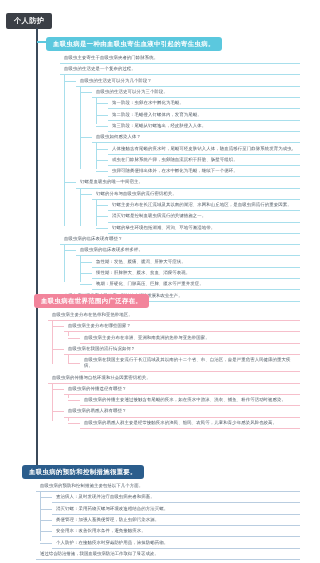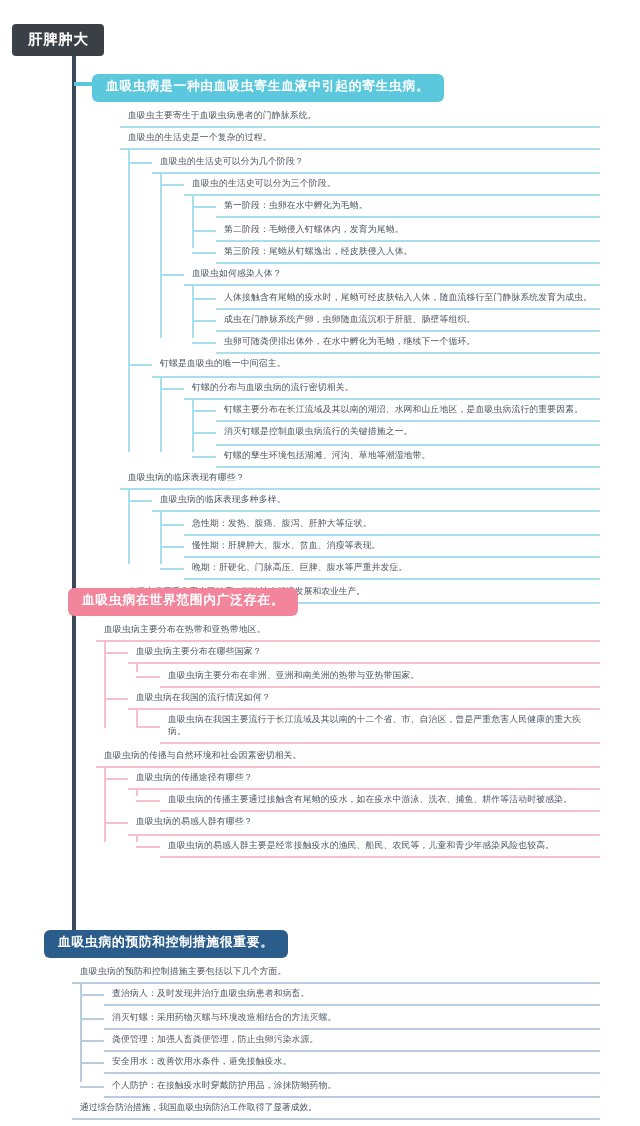--- a/index.html
+++ b/index.html
@@ -159,21 +159,21 @@
   }
   .theme-cyan .tail-note { border-bottom-color: #a8dfec; }
   .theme-navy .tail-note { border-bottom-color: #b9cde0; }
 </style>
 </head>
 <body>
 
 <div id="mindmap">
 
   <div class="root-row">
-    <span class="root-node">肝脾肿大</span>
+    <span class="root-node">个人防护</span>
   </div>
 
   <div class="root-spine" id="root-spine" style="height: 441px;"></div>
 
   <div id="branch-host">
       <div class="branch theme-cyan" style="position: absolute; top: 32px; left: 0px;">  
         <div class="head-wrap" style="padding-left: 46px;">    <span class="head-connector" style="width: 9px;"></span>    <span class="branch-head">血吸虫病是一种由血吸虫寄生血液中引起的寄生虫病。</span>  </div>  
         <div class="branch-body" style="padding-left: 60px;">
           <ul class="tree tier-1">
             <li class="node">

